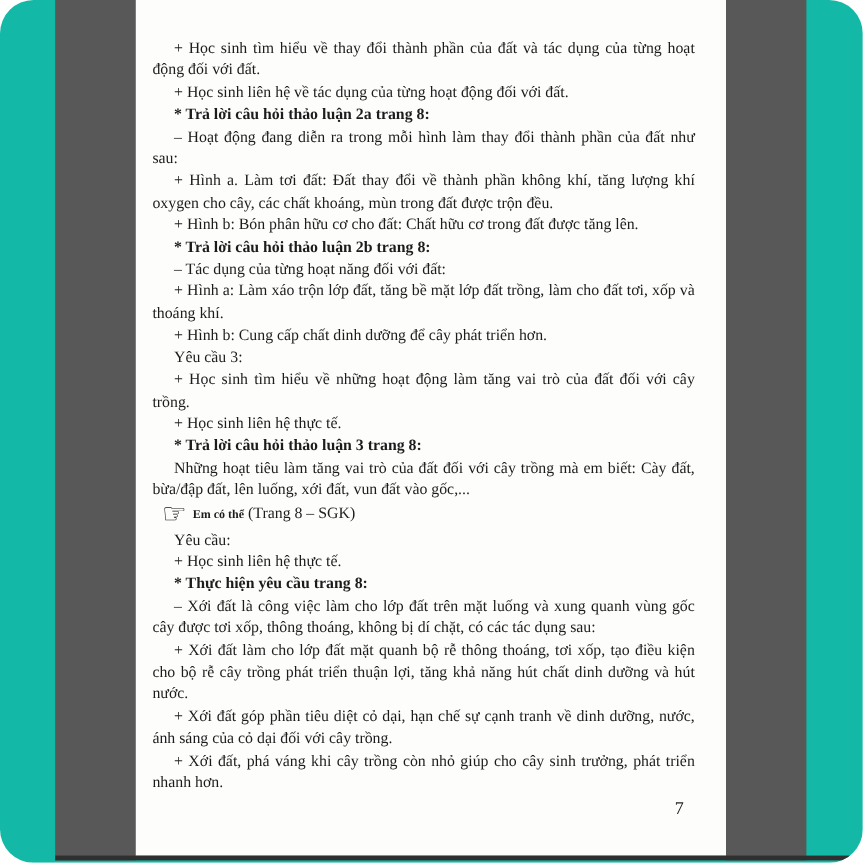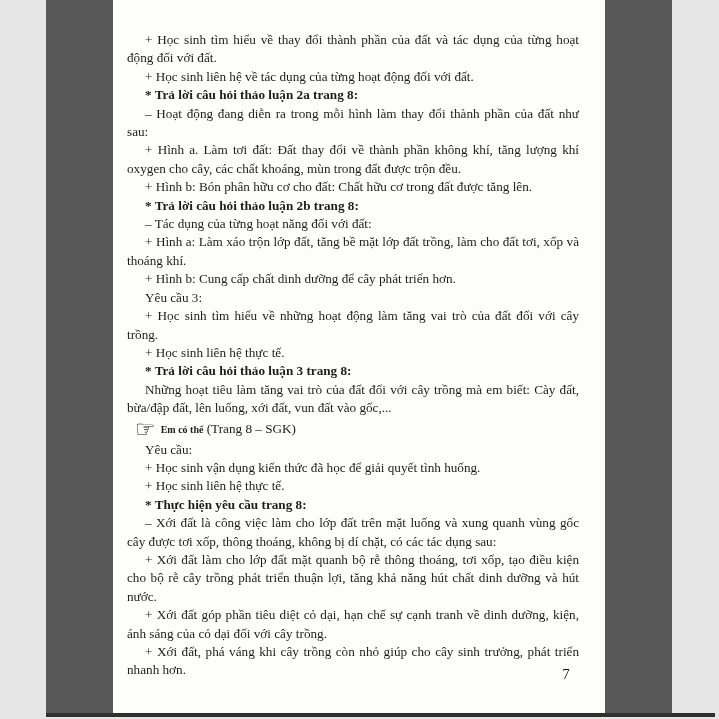--- a/index.html
+++ b/index.html
@@ -1,22 +1,23 @@
 <!DOCTYPE html>
 <html><head>
 <meta charset="utf-8">
 <style>
   html, body { margin: 0; padding: 0; background: #ffffff; }
   #screen {
     position: relative;
     width: 719px;
     height: 719px;
-    background: #e5e5e5;
+    background: #14b8a6;
     overflow: hidden;
     font-family: "Liberation Serif", serif;
+    border-radius: 28px;
   }
   .band {
     position: absolute;
     top: 0;
     height: 717px;
     width: 67px;
     background: #585858;
   }
   #band-left  { left: 46px; }
   #band-right { left: 605px; }
@@ -96,23 +97,22 @@
       <p class="st-normal"><span>– Tác dụng của từng hoạt năng đối với đất:</span></p>
       <p class="st-normal"><span>+ Hình a: Làm xáo trộn lớp đất, tăng bề mặt lớp đất trồng, làm cho đất tơi, xốp và thoáng khí.</span></p>
       <p class="st-normal"><span>+ Hình b: Cung cấp chất dinh dưỡng để cây phát triển hơn.</span></p>
       <p class="st-italic"><span>Yêu cầu 3:</span></p>
       <p class="st-normal"><span>+ Học sinh tìm hiểu về những hoạt động làm tăng vai trò của đất đối với cây trồng.</span></p>
       <p class="st-normal"><span>+ Học sinh liên hệ thực tế.</span></p>
       <p class="st-heading"><span>* Trả lời câu hỏi thảo luận 3 trang 8:</span></p>
       <p class="st-normal"><span>Những hoạt tiêu làm tăng vai trò của đất đối với cây trồng mà em biết: Cày đất, bừa/đập đất, lên luống, xới đất, vun đất vào gốc,...</span></p>
       <p class="st-callout"><span class="hand-icon">☞</span><span class="callout-bold">Em có thể</span><span> (Trang 8 – SGK)</span></p>
       <p class="st-italic"><span>Yêu cầu:</span></p>
-      <p class="st-normal"><span>+ Học sinh vận dụng kiến thức đã học để giải quyết tình huống.</span></p>
       <p class="st-normal"><span>+ Học sinh liên hệ thực tế.</span></p>
       <p class="st-heading"><span>* Thực hiện yêu cầu trang 8:</span></p>
       <p class="st-normal"><span>– Xới đất là công việc làm cho lớp đất trên mặt luống và xung quanh vùng gốc cây được tơi xốp, thông thoáng, không bị dí chặt, có các tác dụng sau:</span></p>
       <p class="st-normal"><span>+ Xới đất làm cho lớp đất mặt quanh bộ rễ thông thoáng, tơi xốp, tạo điều kiện cho bộ rễ cây trồng phát triển thuận lợi, tăng khả năng hút chất dinh dưỡng và hút nước.</span></p>
-      <p class="st-normal"><span>+ Xới đất góp phần tiêu diệt cỏ dại, hạn chế sự cạnh tranh về dinh dưỡng, kiện, ánh sáng của cỏ dại đối với cây trồng.</span></p>
+      <p class="st-normal"><span>+ Xới đất góp phần tiêu diệt cỏ dại, hạn chế sự cạnh tranh về dinh dưỡng, nước, ánh sáng của cỏ dại đối với cây trồng.</span></p>
       <p class="st-normal"><span>+ Xới đất, phá váng khi cây trồng còn nhỏ giúp cho cây sinh trưởng, phát triển nhanh hơn.</span></p>
     </div>
 
   <div id="page-number">7</div>
 </div>
 
 </body></html>

